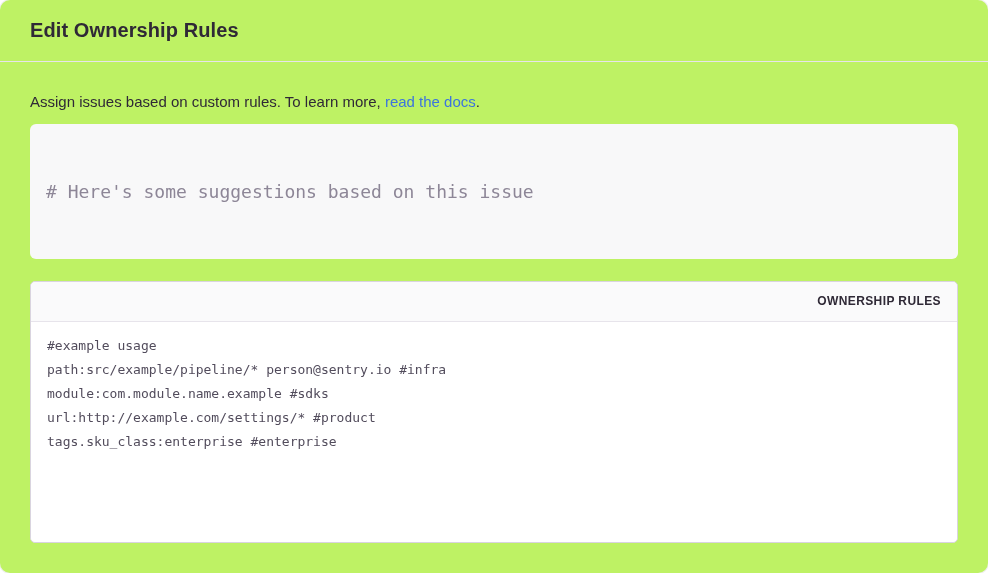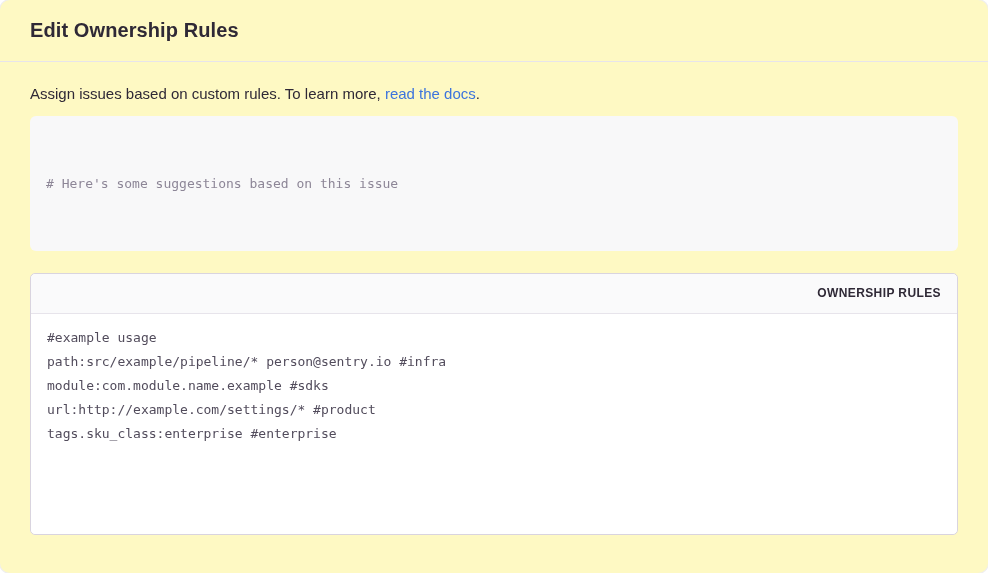--- a/index.html
+++ b/index.html
@@ -5,21 +5,21 @@
   * { box-sizing: border-box; }
   html, body {
     margin: 0;
     padding: 0;
     background: #ffffff;
     font-family: "Liberation Sans", sans-serif;
   }
   .modal {
     width: 988px;
     height: 573px;
-    background: #fef9c3;
+    background: #bef264;
     border-radius: 10px;
     box-shadow: 0 0 0 1px rgba(47, 41, 54, 0.08);
     overflow: hidden;
     display: flex;
     flex-direction: column;
   }
   .modal-header {
     height: 62px;
     padding: 0 30px;
     display: flex;
@@ -32,37 +32,37 @@
     font-size: 20px;
     font-weight: 700;
     color: var(--text-dark, #2f2936);
     letter-spacing: 0.1px;
   }
   .modal-body {
     padding: 22px 30px 30px 30px;
     flex: 1;
   }
   .description {
-    margin: 0 0 13px 0;
+    margin: 8px 0 13px 0;
     font-size: 15px;
     line-height: 19px;
     color: var(--text-dark, #2f2936);
   }
   .description a {
     color: var(--accent-link, #3c74dd);
     text-decoration: none;
     cursor: pointer;
   }
   .code-block {
     background: var(--block-bg, #f8f8f9);
     border-radius: 6px;
     padding: 15px 16px;
     margin-bottom: 22px;
     font-family: "DejaVu Sans Mono", monospace;
-    font-size: 13px;
+    font-size: 18px;
     line-height: 21px;
     color: var(--code-text, #8d8697);
     white-space: pre;
     overflow: hidden;
   }
   .panel {
     border: 1px solid var(--panel-border, #d9d4df);
     border-radius: 5px;
     background: #ffffff;
   }

